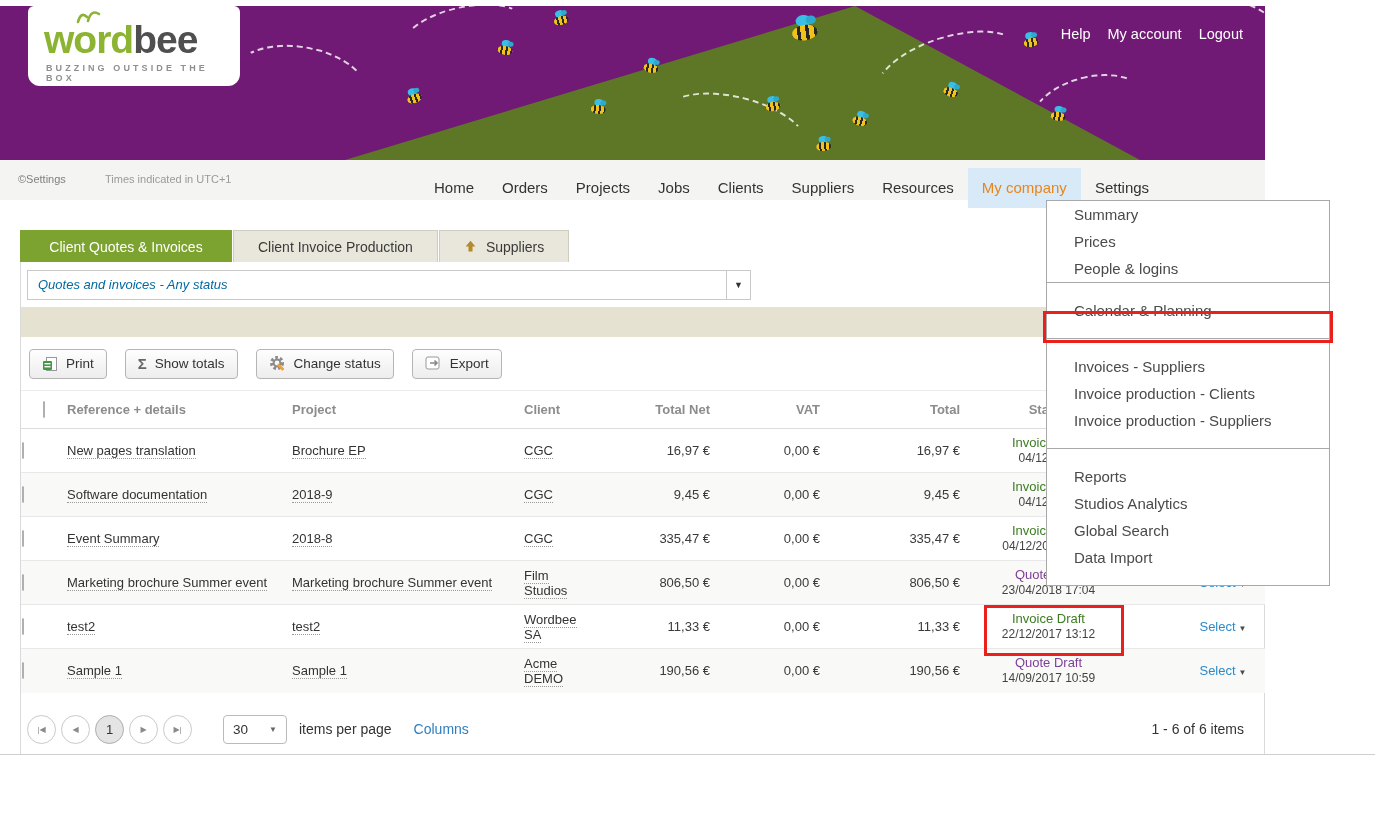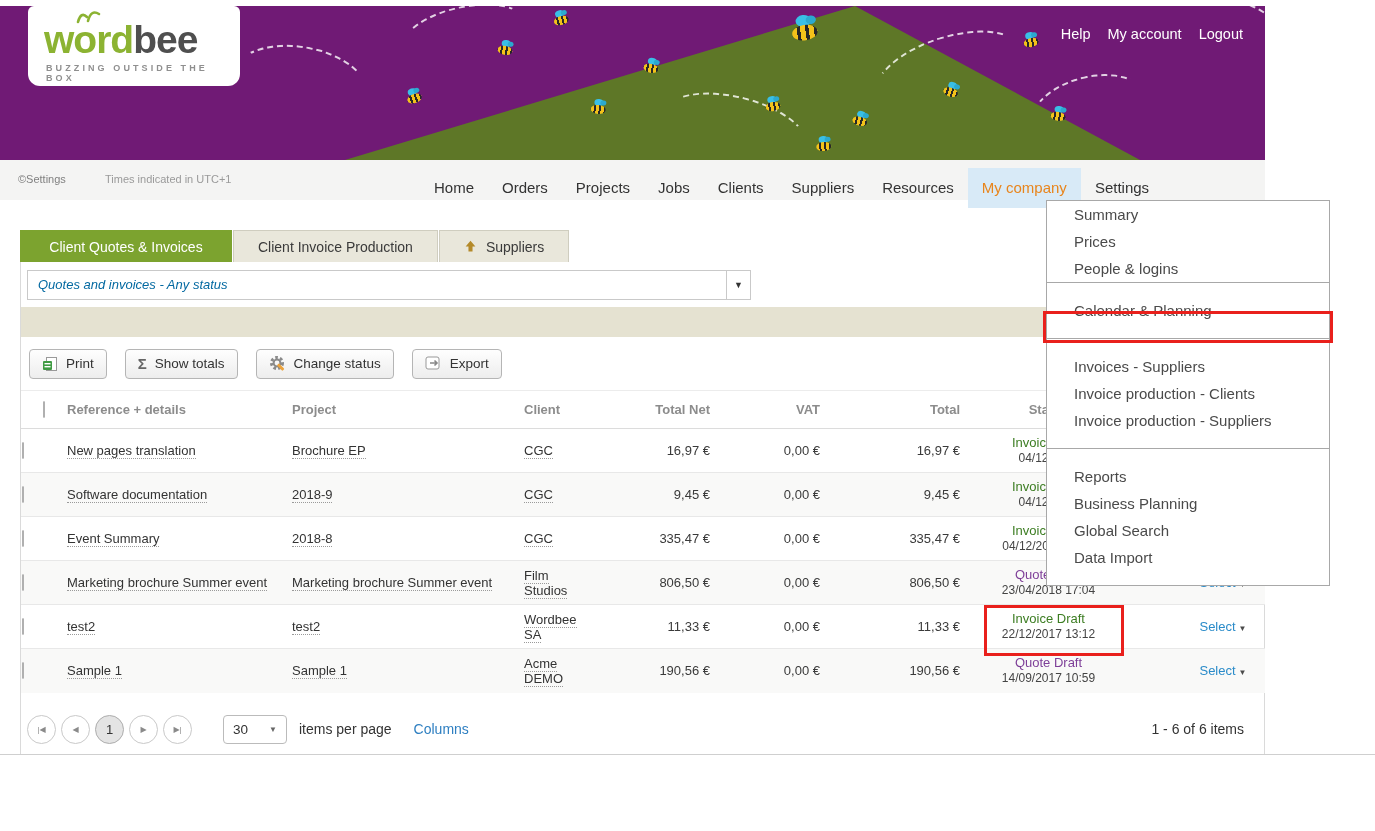--- a/index.html
+++ b/index.html
@@ -428,21 +428,21 @@
     <div class="grp pad">
       <div class="item">Calendar &amp; Planning</div>
     </div>
     <div class="grp pad">
       <div class="item">Invoices - Suppliers</div>
       <div class="item">Invoice production - Clients</div>
       <div class="item">Invoice production - Suppliers</div>
     </div>
     <div class="grp pad">
       <div class="item">Reports</div>
-      <div class="item">Business Planning</div>
+      <div class="item">Studios Analytics</div>
       <div class="item">Global Search</div>
       <div class="item">Data Import</div>
     </div>
   </div>
 
   <div class="redbox menu-hl"></div>
   <div class="redbox status-hl"></div>
 
 </div>
 

